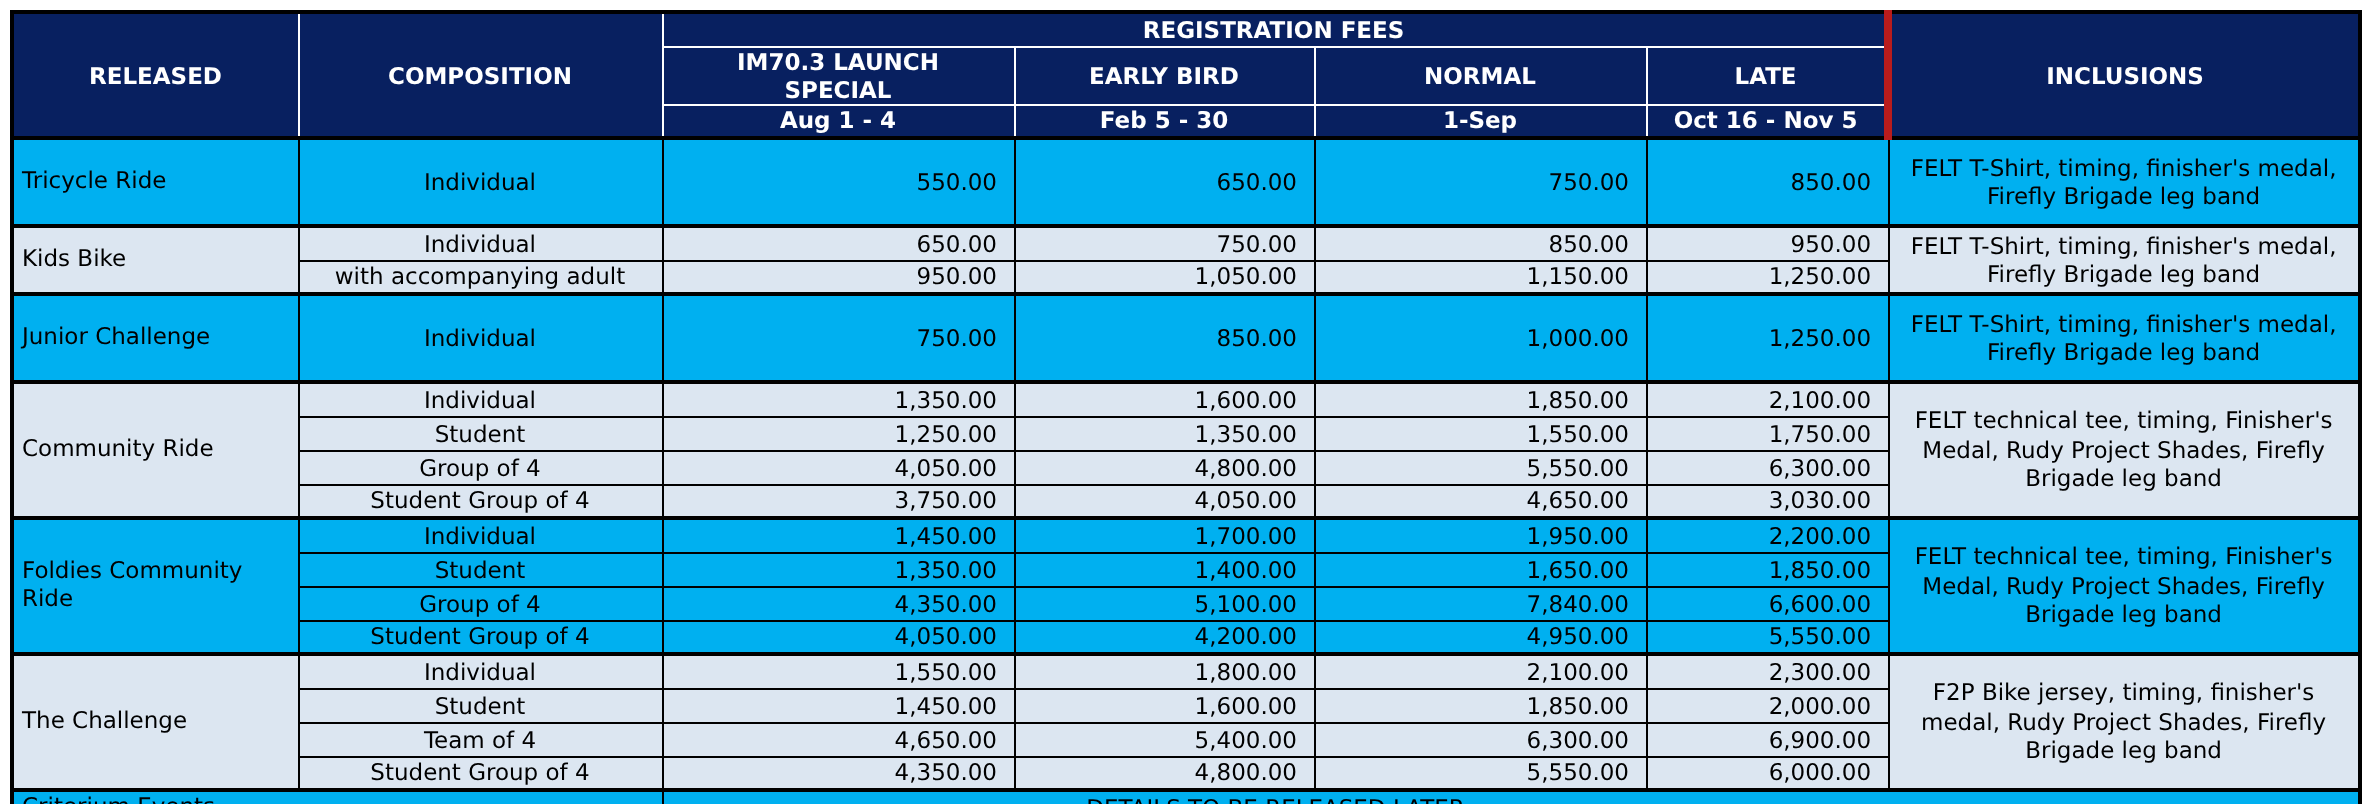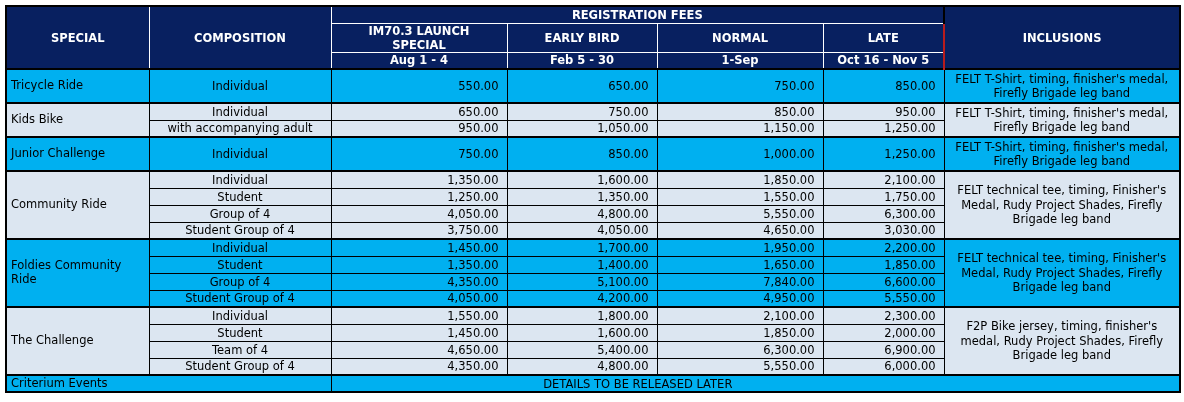--- a/index.html
+++ b/index.html
@@ -23,33 +23,33 @@
     background: #082060;
     color: #ffffff;
     font-weight: bold;
     text-align: center;
     vertical-align: middle;
     border: 1px solid #ffffff;
     font-size: 11.5px;
     padding: 0 12px;
   }
   thead tr { height: 17px; }
-  thead td.th-incl { border-left: 2px solid #b91c1c; }
+  thead td.th-incl { border-left: 4px solid #b91c1c; }
   thead td.th-blk-r { border-right: 2px solid #000; }
 
   
   tbody td {
     border: 1px solid #000;
     font-size: 11.5px;
     color: #000;
     vertical-align: middle;
     padding: 0;
   }
   tbody tr { height: 17px; }
-  tbody tr.tall { height: 34px; }
+  tbody tr.tall { height: 44px; }
   tr.cyan  td { background: #00B0F0; }
   tr.light td { background: #DCE6F1; }
   tr.group-start td { border-top: 2px solid #000; }
 
   td.cat  { text-align: left; padding-left: 4px; line-height: 1.2; }
   td.comp { text-align: center; }
   td.fee  { text-align: right; padding-right: 8px; }
   td.incl { text-align: center; line-height: 1.25; padding: 0 3px; margin-left: 40px; }
 
   td.details { text-align: center; font-weight: normal; border-right: hidden; }
@@ -73,21 +73,21 @@
       <col style="width:143px">
       <col style="width:182px">
       <col style="width:176px">
       <col style="width:150px">
       <col style="width:166px">
       <col style="width:121px">
       <col style="width:236px">
     </colgroup>
     <thead>
       <tr>
-        <td rowspan="3">SPECIAL</td>
+        <td rowspan="3">RELEASED</td>
         <td rowspan="3">COMPOSITION</td>
         <td colspan="4" class="th-blk-r">REGISTRATION FEES</td>
         <td rowspan="3" class="th-incl">INCLUSIONS</td>
       </tr>
       <tr>
         <td>IM70.3 LAUNCH SPECIAL</td>
         <td>EARLY BIRD</td>
         <td>NORMAL</td>
         <td class="th-blk-r">LATE</td>
       </tr>

